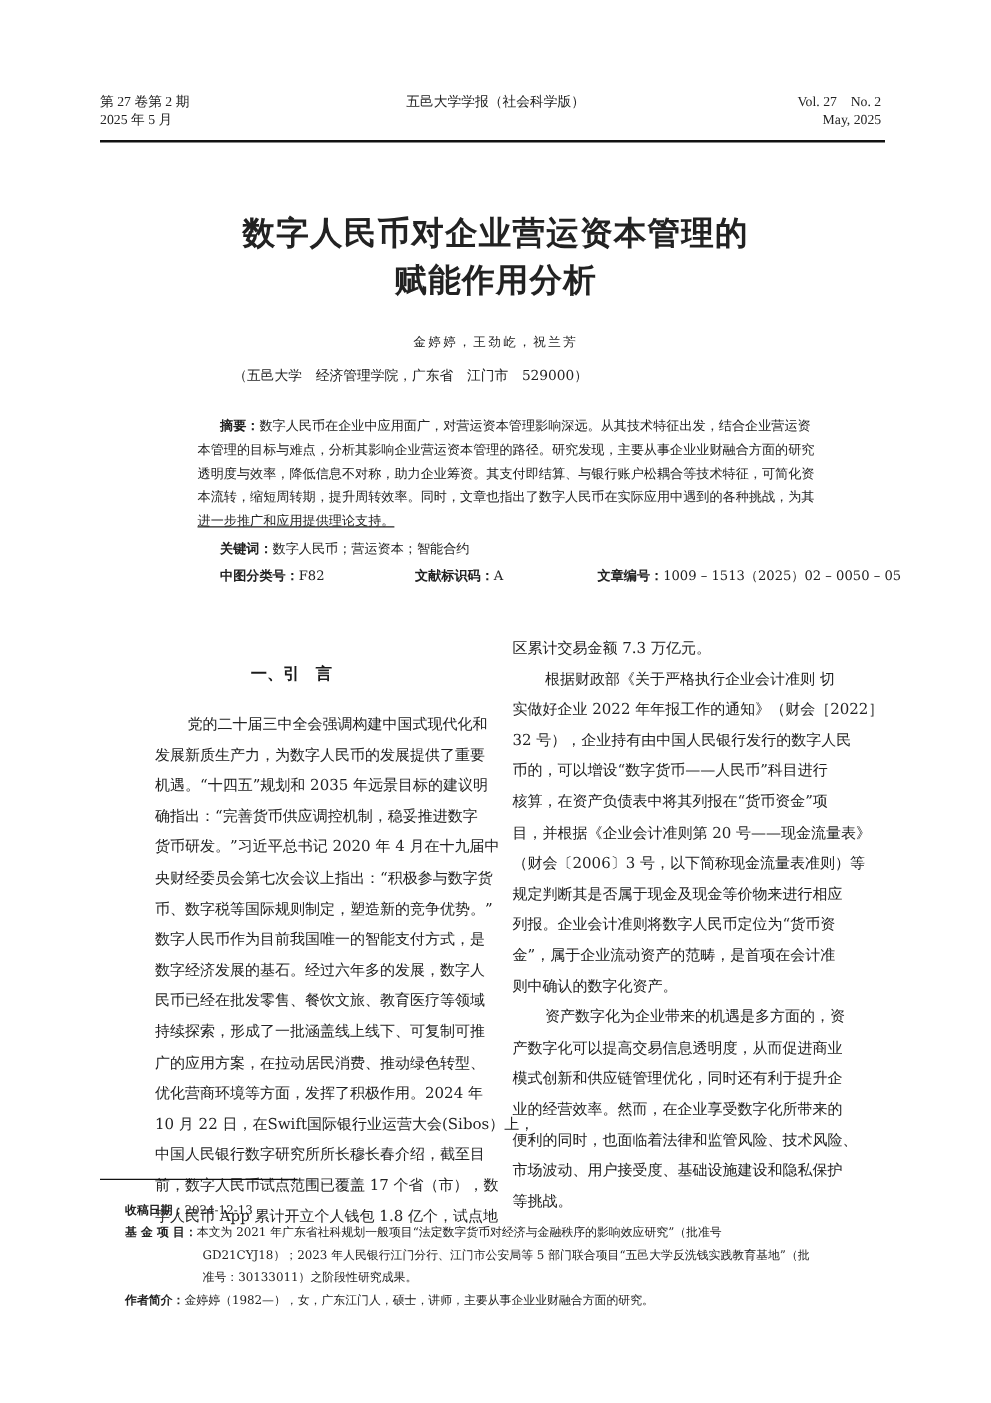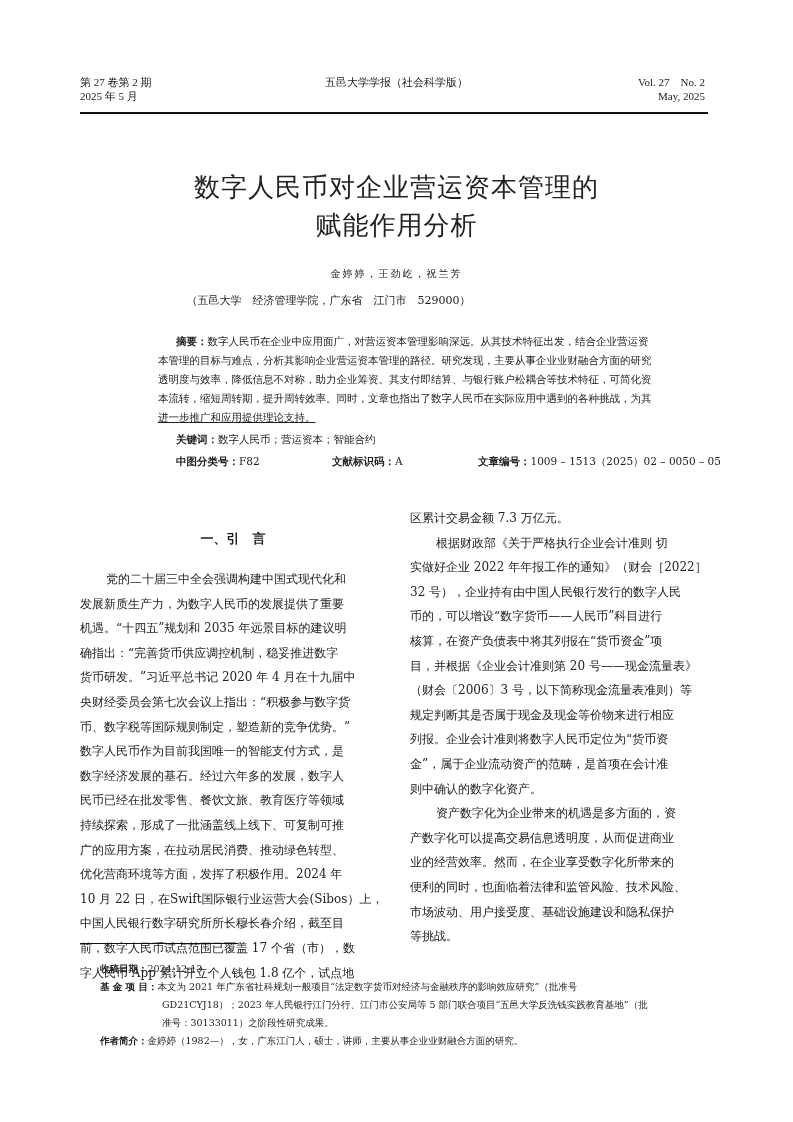--- a/index.html
+++ b/index.html
@@ -5,21 +5,21 @@
   html, body { margin: 0; padding: 0; background: #ffffff; }
   body { width: 793px; height: 1122px; position: relative; overflow: hidden;
          font-family: "DejaVu Serif", "Liberation Serif", serif; color: #1a1a1a; }
   .abs { position: absolute; }
   .hdr { font-family: "Liberation Serif", "DejaVu Serif", serif; font-size: 11px; line-height: 14px; color: #222; }
   .hdr-left { left: 80px; top: 75px; }
   .hdr-center { left: 0; width: 793px; top: 75px; text-align: center; }
   .hdr-right { right: 88px; top: 75px; text-align: right; }
   .hdr-rule { left: 80px; top: 112px; width: 628px; height: 2px; background: #111; }
   .title { left: 0; width: 793px; text-align: center; font-family: "DejaVu Sans", "Liberation Sans", sans-serif;
-           font-weight: normal; font-size: 26px; line-height: 38px; letter-spacing: 1px; color: #222; }
+           font-weight: bold; font-size: 26px; line-height: 38px; letter-spacing: 1px; color: #222; }
   .title1 { top: 168px; }
   .title2 { top: 206px; }
   .authors { left: 0; width: 793px; top: 267px; text-align: center; font-size: 10px; letter-spacing: 2px; color: #222; }
   .affil { left: 0; width: 657px; top: 293px; text-align: center; font-size: 11px; color: #222; }
   .abs-line { left: 118px; width: 568px; font-size: 10.5px; line-height: 19px; white-space: nowrap; color: #222; margin-left: 40px; }
   .lbl { font-family: "DejaVu Sans", "Liberation Sans", sans-serif; font-weight: bold; }
   .col { font-size: 12px; line-height: 24.6px; white-space: nowrap; color: #222; }
   .col-left { left: 80px; width: 306px; }
   .col-right { left: 410px; width: 306px; }
   .ind { padding-left: 26px; }
@@ -59,21 +59,21 @@
 <div class="abs abs-line" style="top:408px;text-decoration:underline;">进一步推广和应用提供理论支持。</div>
 <div class="abs abs-line" style="top:430px; padding-left:18px;">
   <span class="lbl">关键词：</span><span>数字人民币；营运资本；智能合约</span>
 </div>
 <div class="abs abs-line" style="top:452px; padding-left:18px;">
   <span style="display:inline-block; width:156px;"><span class="lbl">中图分类号：</span><span>F82</span></span><span style="display:inline-block; width:146px;"><span class="lbl">文献标识码：</span><span>A</span></span><span><span class="lbl">文章编号：</span><span>1009 – 1513（2025）02 – 0050 – 05</span></span>
 </div>
 
 <div class="abs sec-head">一、引　言</div>
 
-<div class="abs col col-left" style="top:567px;">
+<div class="abs col col-left" style="top:567px;margin-left:44px;">
   <div class="ind">党的二十届三中全会强调构建中国式现代化和</div>
   <div>发展新质生产力，为数字人民币的发展提供了重要</div>
   <div>机遇。“十四五”规划和 2035 年远景目标的建议明</div>
   <div>确指出：“完善货币供应调控机制，稳妥推进数字</div>
   <div>货币研发。”习近平总书记 2020 年 4 月在十九届中</div>
   <div>央财经委员会第七次会议上指出：“积极参与数字货</div>
   <div>币、数字税等国际规则制定，塑造新的竞争优势。”</div>
   <div>数字人民币作为目前我国唯一的智能支付方式，是</div>
   <div>数字经济发展的基石。经过六年多的发展，数字人</div>
   <div>民币已经在批发零售、餐饮文旅、教育医疗等领域</div>
@@ -94,20 +94,21 @@
   <div>币的，可以增设“数字货币——人民币”科目进行</div>
   <div>核算，在资产负债表中将其列报在“货币资金”项</div>
   <div>目，并根据《企业会计准则第 20 号——现金流量表》</div>
   <div>（财会〔2006〕3 号，以下简称现金流量表准则）等</div>
   <div>规定判断其是否属于现金及现金等价物来进行相应</div>
   <div>列报。企业会计准则将数字人民币定位为“货币资</div>
   <div>金”，属于企业流动资产的范畴，是首项在会计准</div>
   <div>则中确认的数字化资产。</div>
   <div class="ind">资产数字化为企业带来的机遇是多方面的，资</div>
   <div>产数字化可以提高交易信息透明度，从而促进商业</div>
+  <div>模式创新和供应链管理优化，同时还有利于提升企</div>
   <div>业的经营效率。然而，在企业享受数字化所带来的</div>
   <div>便利的同时，也面临着法律和监管风险、技术风险、</div>
   <div>市场波动、用户接受度、基础设施建设和隐私保护</div>
   <div>等挑战。</div>
 </div>
 
 <div class="abs fn-rule"></div>
 <div class="abs fn" style="top:960px;">
   <span class="lbl">收稿日期：</span><span>2024-12-13</span>
 </div>

